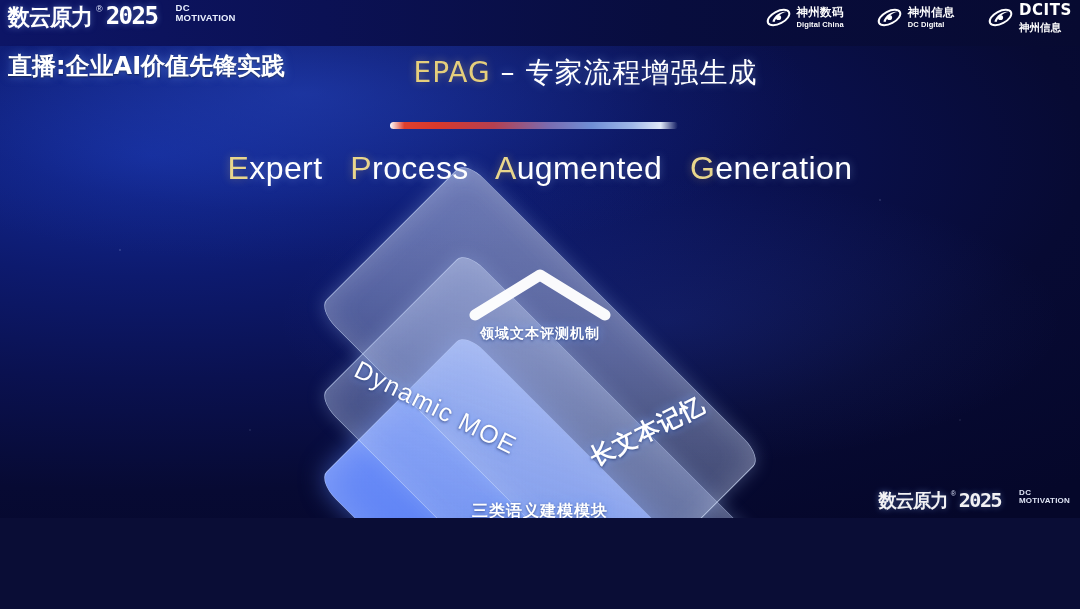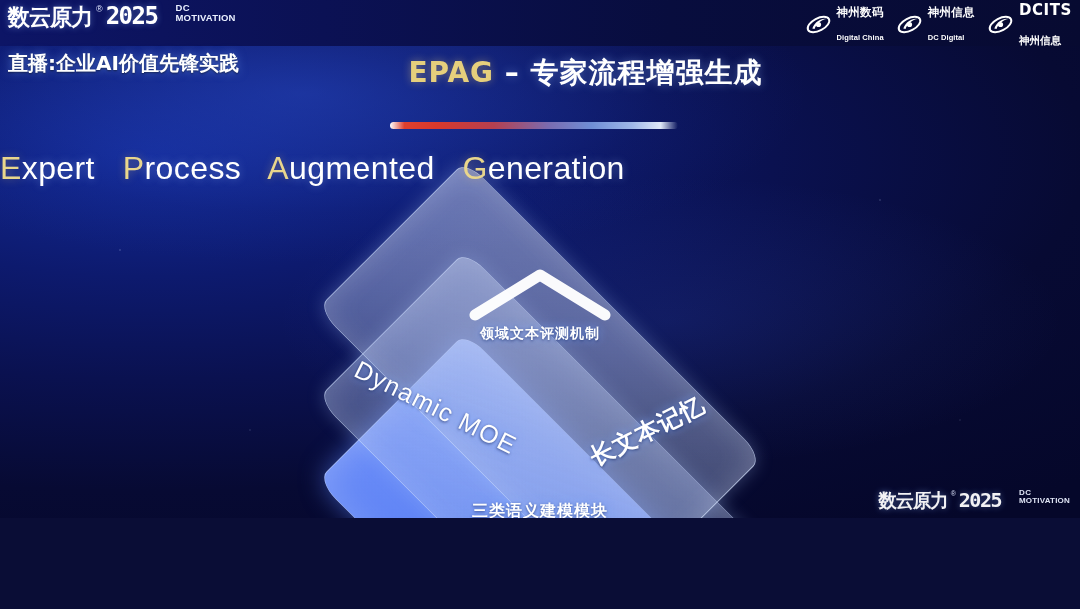--- a/index.html
+++ b/index.html
@@ -70,55 +70,55 @@
   .bl-dc{
     display:inline-block; margin-left:16px; margin-top:1px;
     line-height:1.0; color:#eaf0ff; font-size:9px; font-weight:bold;
     letter-spacing:.4px;
   }
   .bl-dc b{ display:block; font-size:9.5px; }
   .bl-dc i{ display:block; font-style:normal; font-size:9.5px; letter-spacing:.2px; }
 
   #live-title{
     position:absolute; left:8px; top:50px;
-    font-size:20px; font-weight:bold; color:#ffffff;
+    font-size:24px; font-weight:bold; color:#ffffff;
     font-family:"DejaVu Sans","Liberation Sans",sans-serif;
     letter-spacing:0px;
     text-shadow:0 0 10px rgba(120,170,255,.55), 0 1px 2px rgba(0,0,0,.6);
     z-index:6;
   }
 
   
   #partners{
     position:absolute; right:8px; top:3px;
-    display:flex; align-items:center; gap:12px;
+    display:flex; align-items:center; gap:32px;
     z-index:6;
   }
   .partner{ display:flex; align-items:center; gap:5px; }
   .swoosh{
     width:27px; height:27px; position:relative; flex:0 0 auto;
   }
   .swoosh svg{ display:block; }
   .p-txt{ line-height:1.05; }
   .p-cn{
     display:block; color:#ffffff; font-size:11.5px; font-weight:bold;
     font-family:"DejaVu Sans","Liberation Sans",sans-serif; letter-spacing:.3px;
   }
   .p-en{
     display:block; color:#ffffff; font-size:7.5px; font-weight:bold;
-    letter-spacing:.1px; margin-top:16px;
+    letter-spacing:.1px; margin-top:3px;
   }
   .p-cn.big{ font-size:15px; letter-spacing:.6px; }
   .p-en.small{ font-size:10.5px; }
 
   
   #epag-heading{
     position:absolute; top:54px; left:0; width:1080px;
     text-align:center; z-index:5;
-    font-size:28px; font-weight:bold;
+    font-size:28px; font-weight:normal;
     font-family:"DejaVu Sans","Liberation Sans",sans-serif;
     letter-spacing:1px;
     padding-left:91px;
   }
   #epag-heading .gold{
     color:#e6cf7c;
     text-shadow:0 0 9px rgba(230,200,110,.45);
   }
   #epag-heading .wht{
     color:#ffffff;
@@ -130,21 +130,21 @@
     width:288px; height:7px; border-radius:4px;
     background:linear-gradient(90deg,
       #ffffff 0%, #e0402e 5%, #d8392b 16%, #b54050 36%,
       #7a6bb0 55%, #6f8ed6 70%, #9fb7e8 84%, #dfe8f8 94%, rgba(223,232,248,0) 100%);
     filter:blur(.4px);
     z-index:5;
   }
 
   #subtitle{
     position:absolute; top:150px; left:0; width:1080px;
-    z-index:5;
+    text-align:center; z-index:5;
     font-size:32px; font-weight:normal;
     font-family:"Liberation Sans","DejaVu Sans",sans-serif;
     letter-spacing:.4px;
   }
   #subtitle .cap{
     color:#e9d68c;
     text-shadow:0 0 8px rgba(220,190,110,.40);
   }
   #subtitle .rest{
     color:#ffffff;

